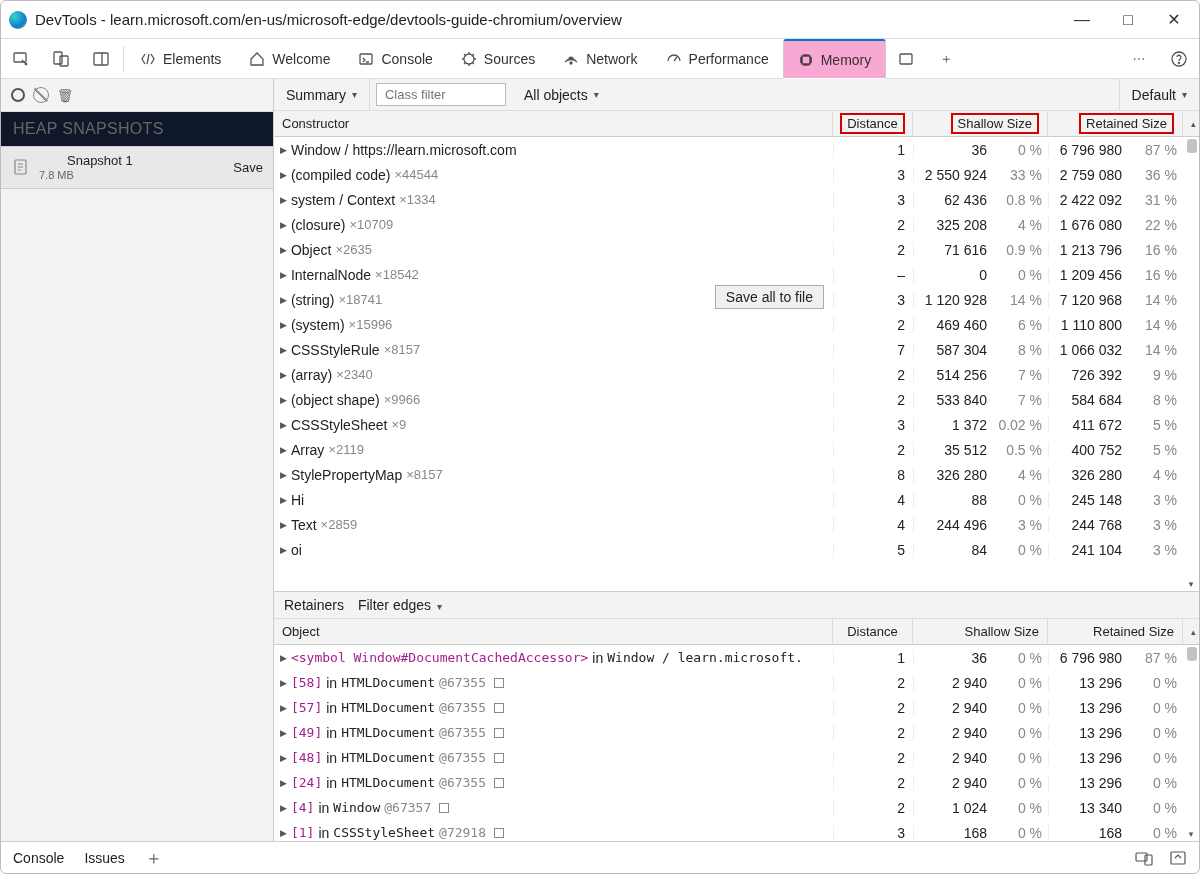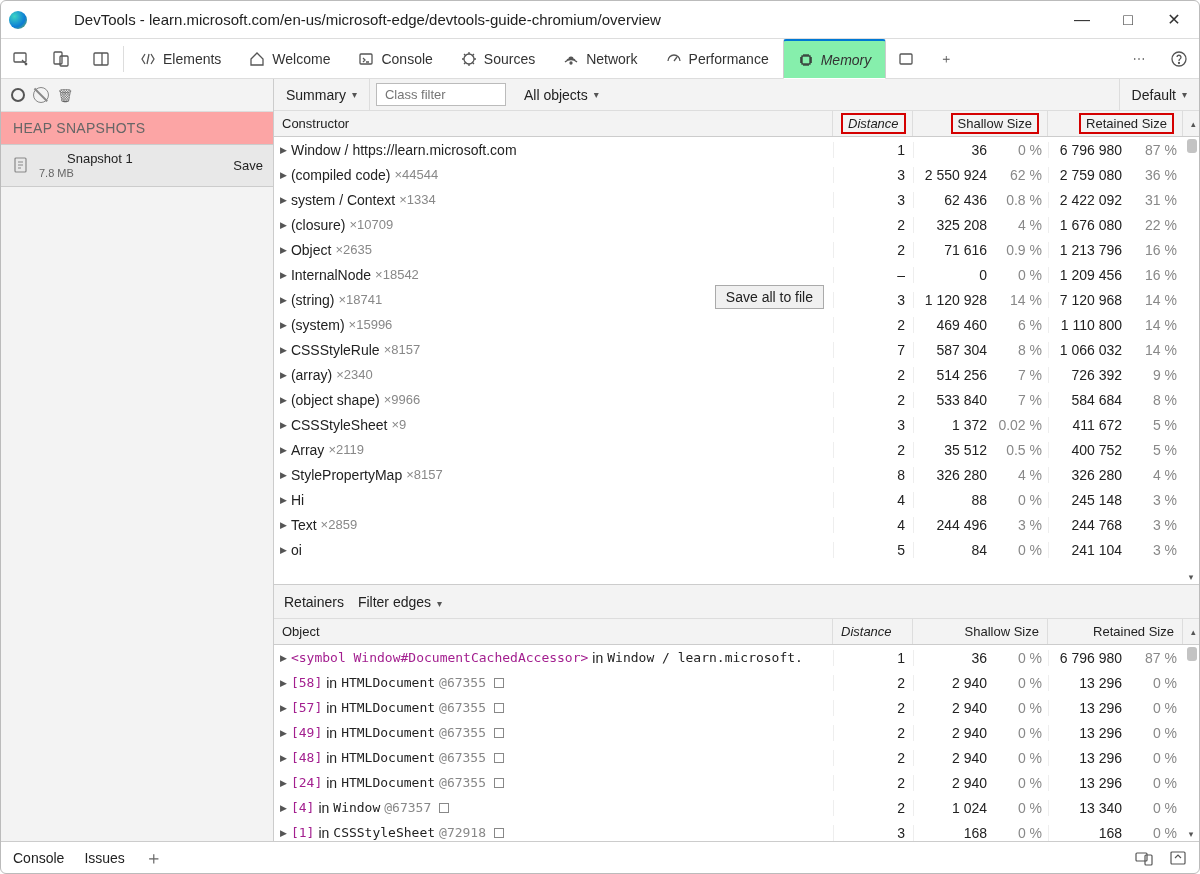--- a/index.html
+++ b/index.html
@@ -1,66 +1,66 @@
 <!DOCTYPE html>
 <html><head>
 <meta charset="utf-8">
 <style>
 * { box-sizing: border-box; margin: 0; padding: 0; font-family: "Segoe UI", -apple-system, sans-serif; }
 body { width: 1200px; height: 874px; background: #fff; border: 1px solid #bbb; border-radius: 6px; overflow: hidden; font-size: 13px; color: #222; display: flex; flex-direction: column; }
-.titlebar { height: 38px; display: flex; align-items: center; padding: 0 8px; border-bottom: 1px solid #ddd; gap: 39px; }
+.titlebar { height: 38px; display: flex; align-items: center; padding: 0 8px; border-bottom: 1px solid #ddd; }
 .titlebar .appicon { width: 18px; height: 18px; border-radius: 50%; background: radial-gradient(circle at 30% 30%, #3bd4c5, #0c7cd5 60%, #8cc63e 100%); margin-right: 8px; position:relative;}
 .titlebar .title { font-size: 15px; }
 .winbtns { margin-left: auto; display: flex; gap: 28px; padding-right: 8px;}
 .winbtns span { width: 18px; height: 18px; display: inline-flex; align-items: center; justify-content: center; font-size: 16px; color:#333;}
 .toolbar { height: 40px; display: flex; align-items: center; border-bottom: 1px solid #ddd; }
 .toolbar .iconbtn { width: 40px; height: 40px; display: flex; align-items: center; justify-content: center; color:#555; }
 .toolbar .sep { width: 1px; height: 26px; background: #ddd; margin: 0 2px; }
 .tab { display: flex; align-items: center; gap: 7px; padding: 0 14px; height: 40px; color: #333; font-size: 14px; }
-.tab.active { background: #86efac; border: 1px solid #ccc; border-bottom: 1px solid #fff; border-top: 2px solid #0078d4; border-radius: 3px 3px 0 0; margin-bottom:-1px;font-style:italic; }
+.tab.active { background: #f9a8d4; border: 1px solid #ccc; border-bottom: 1px solid #fff; border-top: 2px solid #0078d4; border-radius: 3px 3px 0 0; margin-bottom:-1px; }
 .content { display: flex; flex: 1; min-height: 0; }
 .sidebar { width: 273px; border-right: 1px solid #ccc; background: #f3f3f3; display: flex; flex-direction: column; }
 .sidebar .sb-toolbar { display: flex; gap: 8px; padding: 8px 10px; align-items:center;}
 .sb-toolbar .rec { width:14px; height:14px; border:2px solid #555; border-radius:50%; }
 .sb-toolbar .ban { width:16px; height:16px; border:1.5px solid #888; border-radius:50%; position:relative;}
 .sb-toolbar .ban::after{content:"";position:absolute;width:18px;height:1.5px;background:#888;top:6px;left:-2px;transform:rotate(45deg);}
 .sidebar .profiles { padding: 6px 12px; font-size: 14px; }
-.sidebar .section { padding: 8px 12px; font-size: 14px; color:#666; letter-spacing:0.3px; background:#fca5a5;}
+.sidebar .section { padding: 8px 12px; font-size: 16px; color:#666; letter-spacing:0.3px; background:#0f172a;}
 .snapshot { display: flex; align-items: center; padding: 6px 10px; background: #e8e8e8; border-top:1px solid #ccc; border-bottom:1px solid #ccc;}
 .snap-icon { width:20px; height:20px; margin-right:8px; display:flex; align-items:center; justify-content:center; color:#777;}
 .snapshot .meta { flex:1; line-height:1.2;}
 .snapshot .meta .name{font-size:13px;margin-left:28px;}
 .snapshot .meta .size{font-size:11px; color:#666;}
 .snapshot .save { font-size:13px; }
 .main { flex: 1; display: flex; flex-direction: column; min-width: 0; }
 .filterbar { display: flex; align-items: center; border-bottom: 1px solid #ddd; background: #f3f3f3; height: 32px; gap:0;}
 .fb-item { display:flex; align-items:center; padding: 0 12px; height:32px; font-size:14px; border-right:1px solid #ddd;}
 .filterinput { border:1px solid #bbb; padding:3px 8px; font-size:13px; width:130px; margin:0 6px; background:#fff;}
 .drop::after { content:"▾"; margin-left:6px; font-size:10px; color:#555; }
 .tablehead { display:flex; background:#f3f3f3; border-bottom:1px solid #ccc; height:26px; align-items:stretch; font-size:13px;}
 .th { display:flex; align-items:center; padding:0 8px; border-right:1px solid #ddd;}
 .th.c-constr{ flex:1; }
-.th.c-dist{ width:80px; justify-content:flex-start;font-style:italic;}
+.th.c-dist{ width:80px; justify-content:center;}
 .th.c-ss{ width:135px; justify-content:flex-end;}
 .th.c-rs{ width:135px; justify-content:flex-end;}
 .th.c-scroll{ width:16px; border:none;}
 .redbox{ border:2px solid #d40000; padding:1px 5px;}
 .rows { flex:1; overflow:hidden; position:relative;}
 .row { display:flex; align-items:center; height:25px; font-size:14px; position:relative;}
 .row .cell-c { flex:1; display:flex; align-items:center; padding-left:6px; overflow:hidden;}
 .row .tri { font-size:9px; color:#555; margin-right:4px; }
 .row .cnt{ color:#888; font-size:13px; margin-left:4px;}
 .row .cell-d { width:80px; text-align:right; padding-right:8px; border-left:1px solid #eee;}
 .row .cell-ss{ width:80px; text-align:right; padding-right:6px; border-left:1px solid #eee;}
 .row .cell-ssp{ width:55px; text-align:right; padding-right:6px; color:#888;}
 .row .cell-rs{ width:80px; text-align:right; padding-right:6px; border-left:1px solid #eee;}
 .row .cell-rsp{ width:55px; text-align:right; padding-right:6px; color:#888;}
 .row .cell-scroll{width:16px;}
 .tooltip{ position:absolute; background:#f0f0f0; border:1px solid #aaa; padding:3px 10px; font-size:14px; right:375px; top:148px;}
-.retainers-bar{ height:35px; background:#f3f3f3; border-top:1px solid #ccc; border-bottom:1px solid #ddd; display:flex; align-items:center; gap:14px; padding:0 10px; font-size:14px;}
+.retainers-bar{ height:28px; background:#f3f3f3; border-top:1px solid #ccc; border-bottom:1px solid #ddd; display:flex; align-items:center; gap:14px; padding:0 10px; font-size:14px;}
 .retainhead{ display:flex; background:#f3f3f3; border-bottom:1px solid #ccc; height:26px;}
 .rrows{flex:0 0 auto; max-height:196px; overflow:hidden;}
 .rrow{display:flex; align-items:center; height:25px; font-size:14px; padding-left:6px;}
 .rrow .desc{flex:1; overflow:hidden; white-space:nowrap; display:flex; align-items:center; gap:4px;}
 .rrow .tri{font-size:9px; color:#555;}
 .codefont{font-family: Consolas, monospace; font-size:13px;}
 .purple{color:#a31f8f;}
 .gray{color:#888;}
 .statusbar{ height:32px; border-top:1px solid #ccc; display:flex; align-items:center; padding:0 12px; gap:20px; font-size:14px;}
 .statusbar .plus{font-size:18px; color:#666;}
@@ -233,21 +233,21 @@
           <div class="cell-scroll"></div>
         </div>
         <div class="row">
           <div class="cell-c">
             <span class="tri">▶</span>
             <span>(compiled code)</span>
             <span class="cnt">×44544</span>
           </div>
           <div class="cell-d">3</div>
           <div class="cell-ss">2 550 924</div>
-          <div class="cell-ssp">62 %</div>
+          <div class="cell-ssp">33 %</div>
           <div class="cell-rs">2 759 080</div>
           <div class="cell-rsp">36 %</div>
           <div class="cell-scroll"></div>
         </div>
         <div class="row">
           <div class="cell-c">
             <span class="tri">▶</span>
             <span>system / Context</span>
             <span class="cnt">×1334</span>
           </div>

